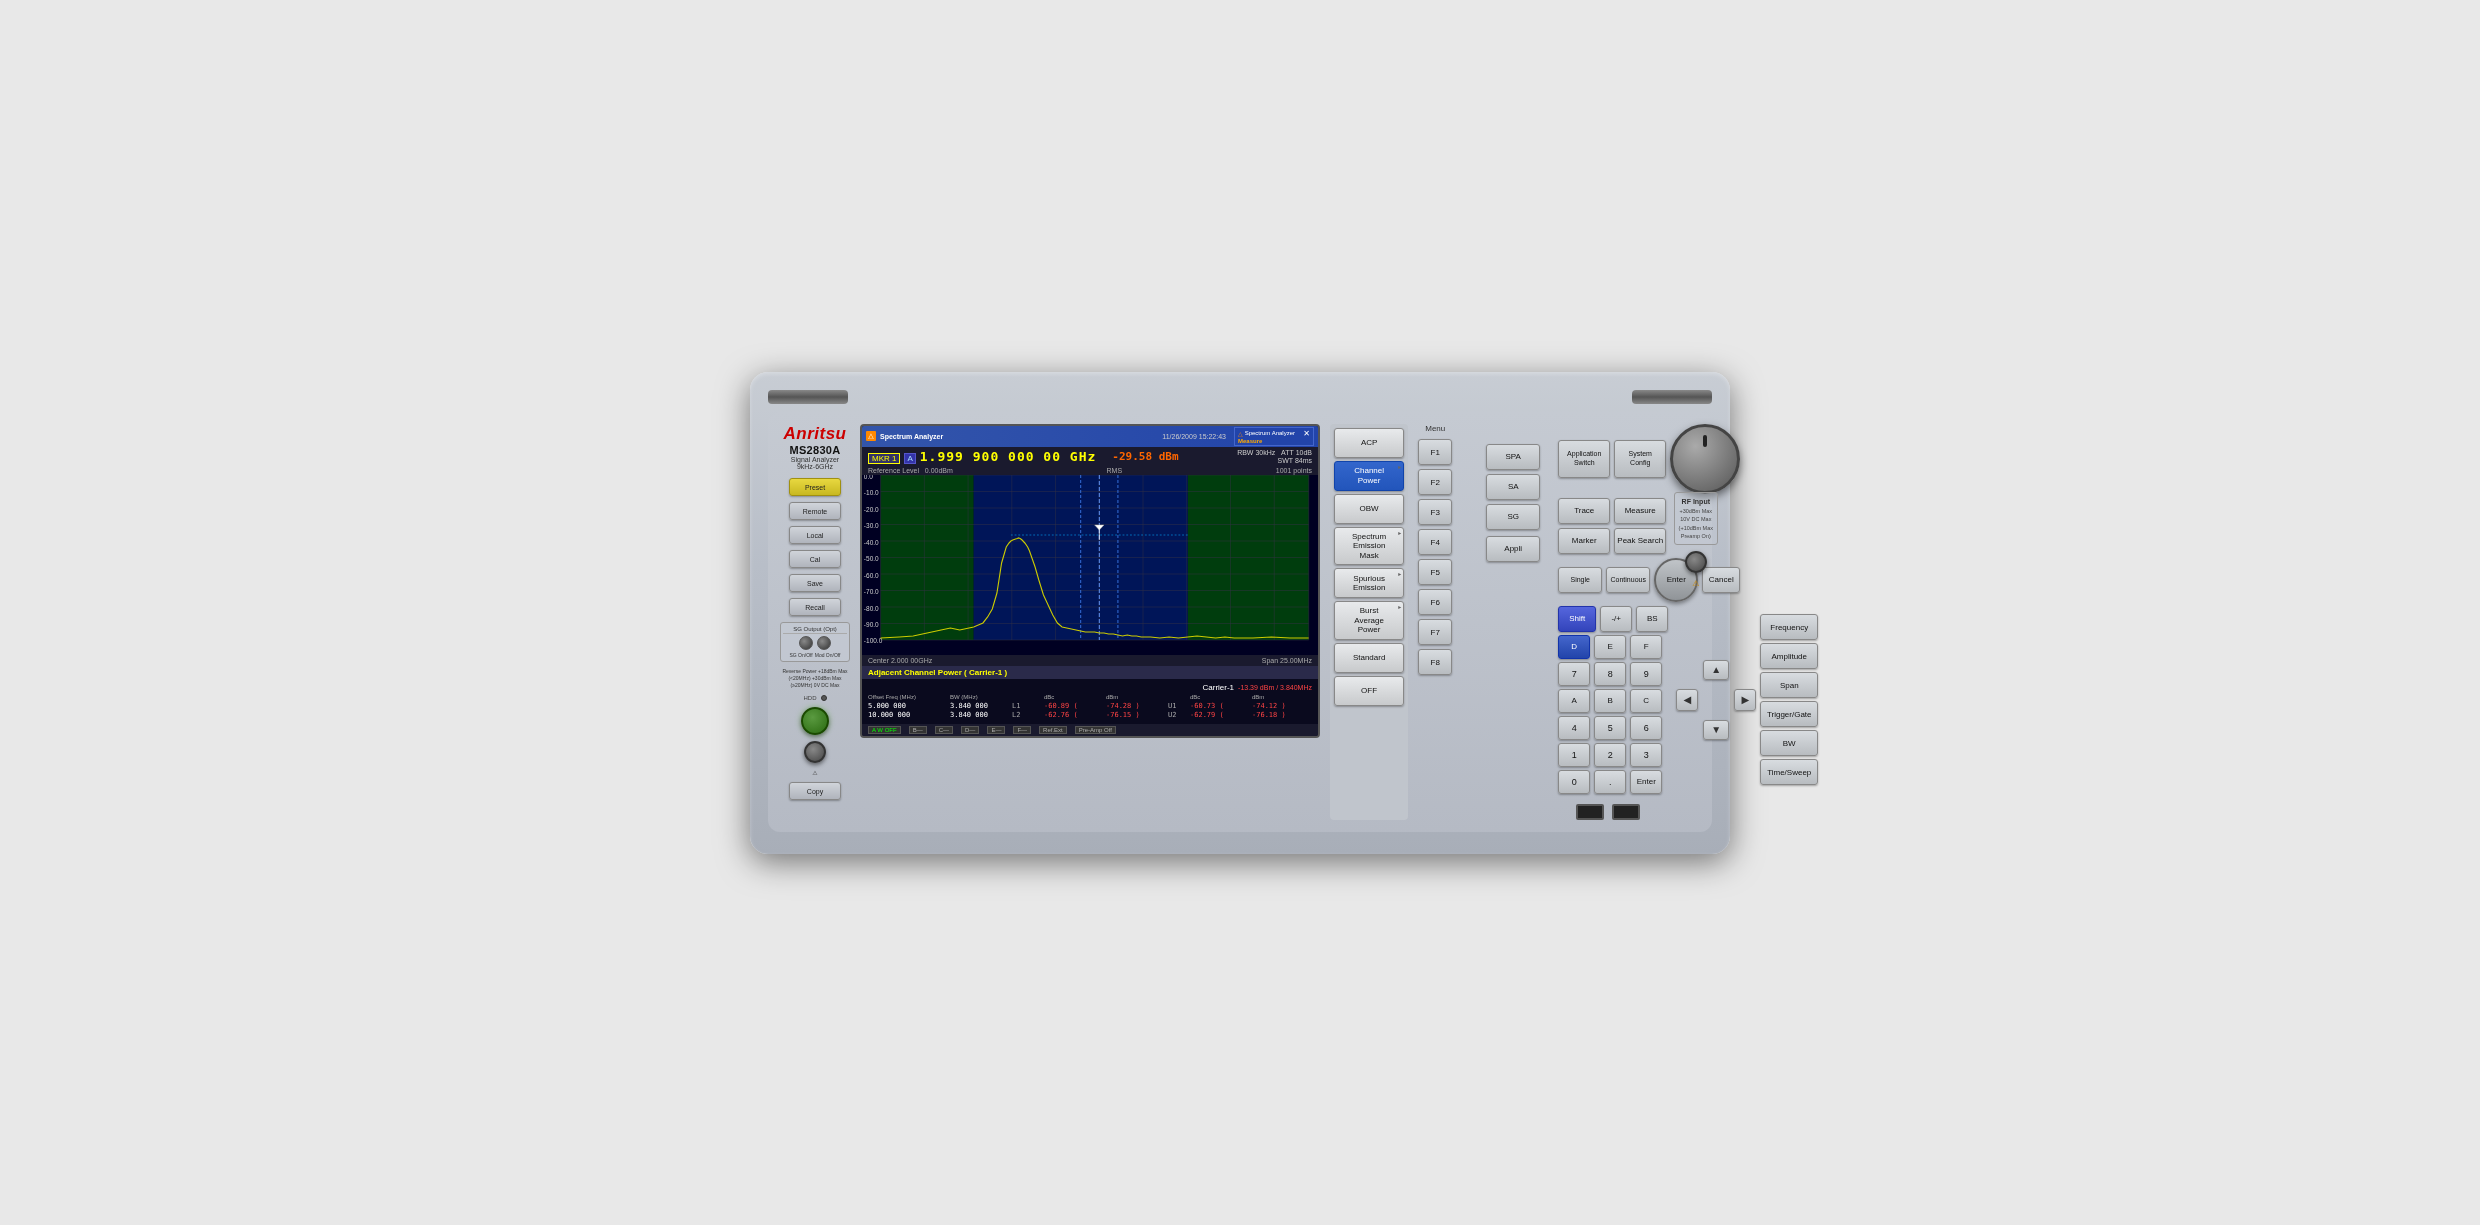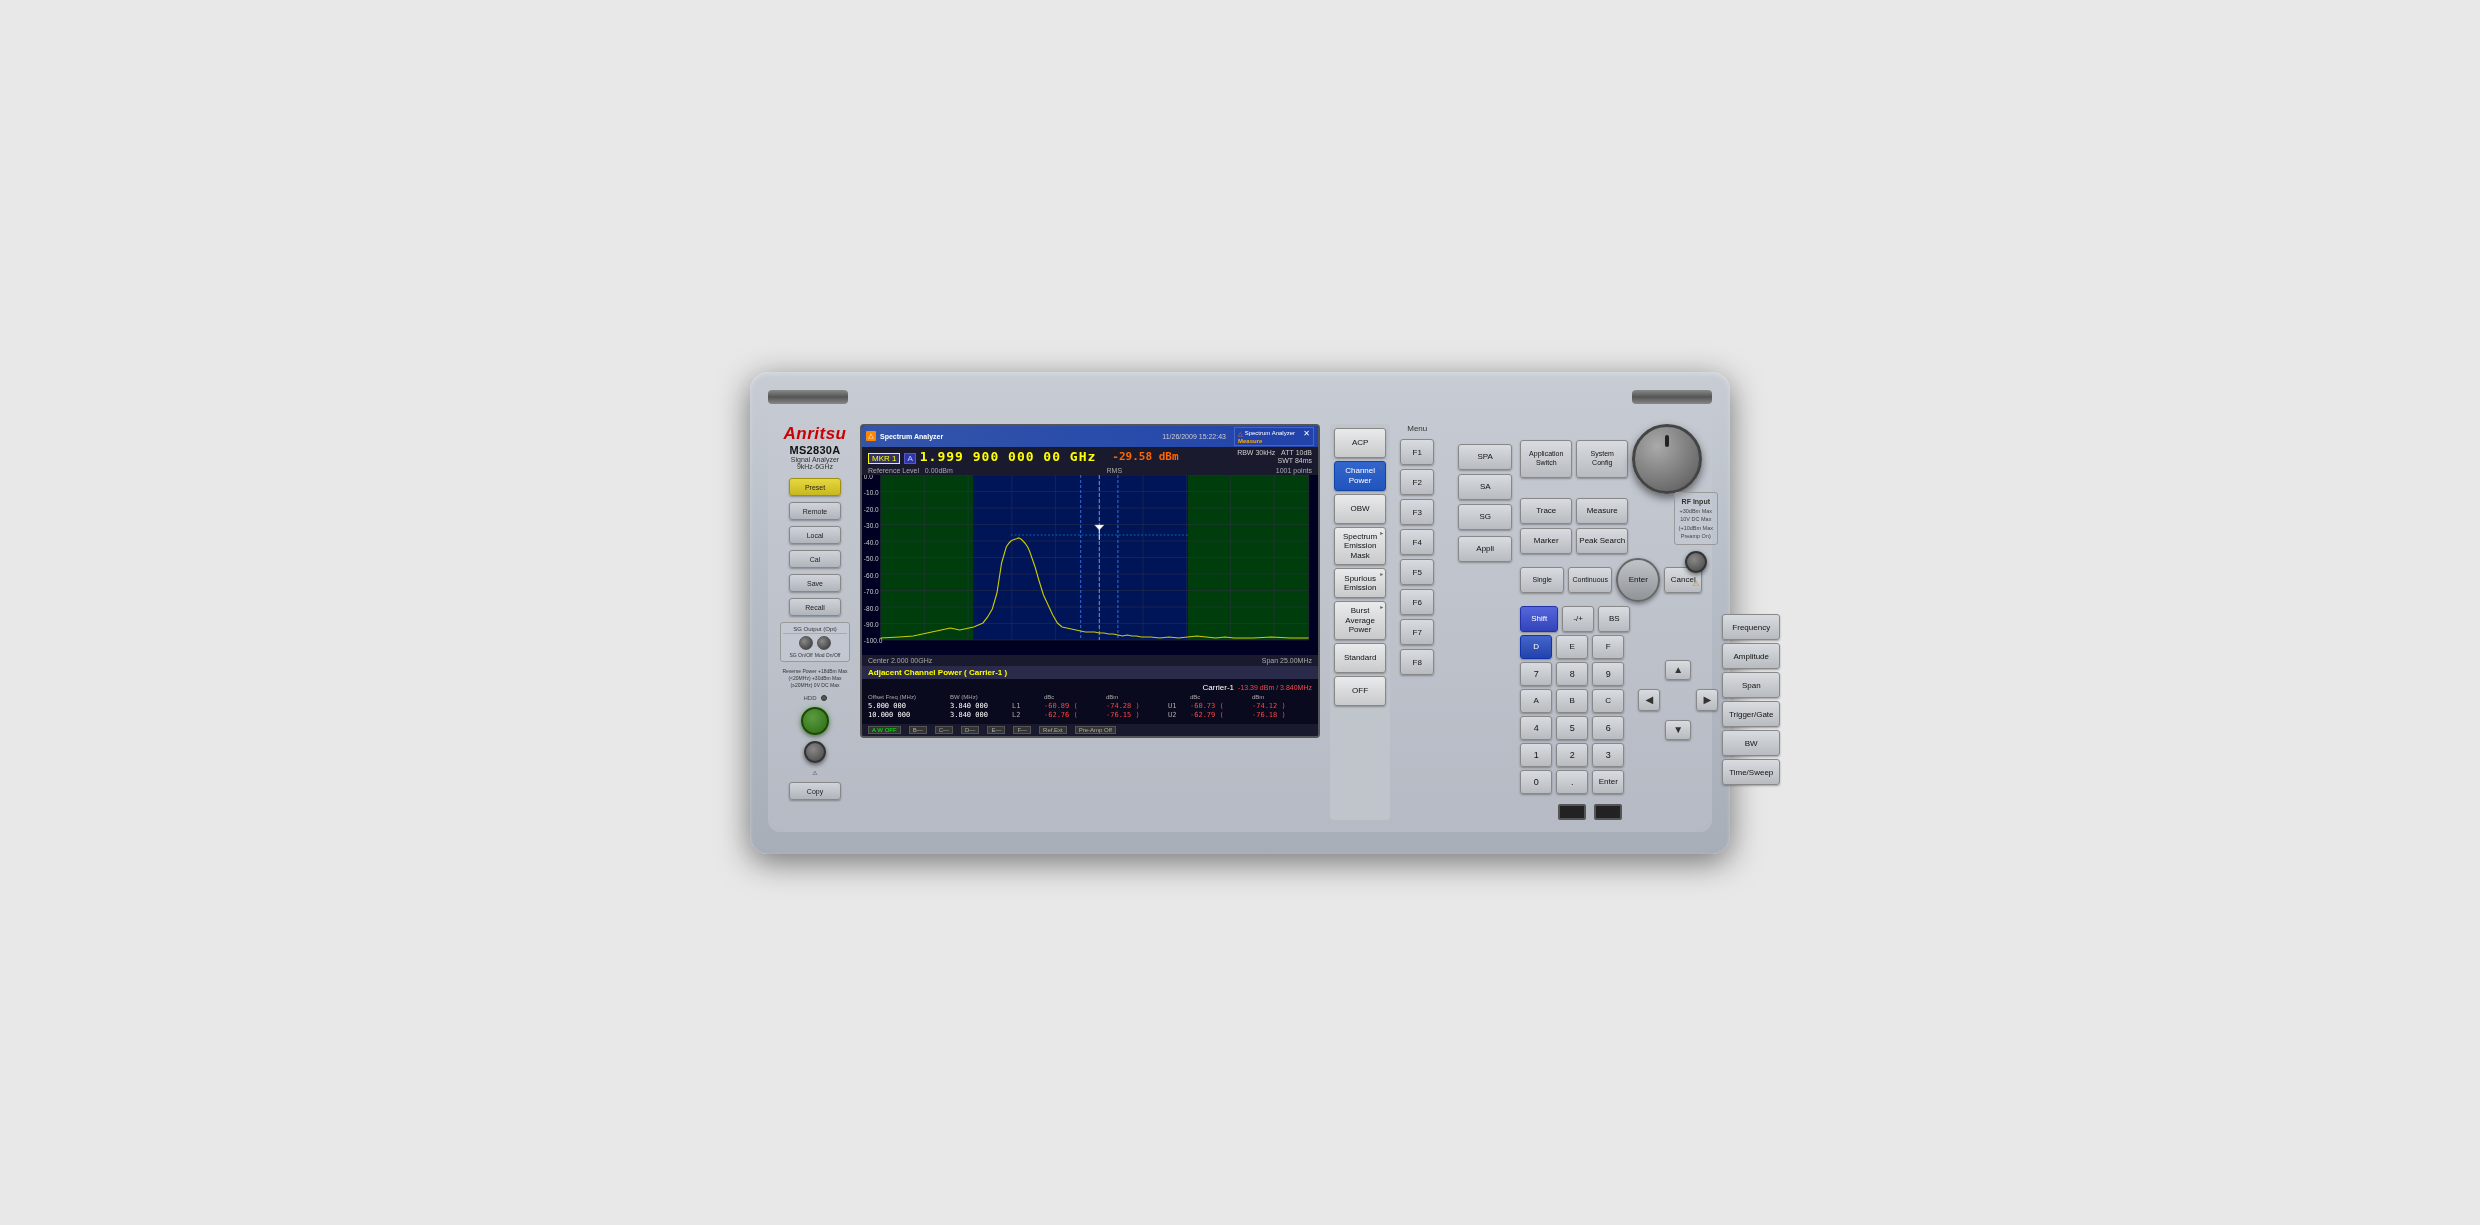--- a/index.html
+++ b/index.html
@@ -373,21 +373,21 @@
       padding: 4px;
       display: flex;
       flex-direction: column;
       gap: 3px;
     }
 
     .softkey-btn {
       background: linear-gradient(180deg, #e8eaec 0%, #c8cacc 100%);
       border: 1px solid #888;
       border-radius: 3px;
-      padding: 4px 8px;
+      padding: 4px 17px;
       font-size: 8px;
       color: #111;
       text-align: center;
       cursor: pointer;
       min-height: 30px;
       display: flex;
       align-items: center;
       justify-content: center;
       line-height: 1.2;
       position: relative;
@@ -899,21 +899,21 @@
       <div class="softkey-btn">
         Burst Average Power
         <span class="arrow-indicator">▸</span>
       </div>
       <div class="softkey-btn">Standard</div>
       <div class="softkey-btn">OFF</div>
     </div>
 
     <div class="right-panel">
 
-      <div style="display:flex; gap:8px; align-items:flex-start;">
+      <div style="display:flex; gap:18px; align-items:flex-start;">
 
         <div class="fn-key-col">
           <div class="menu-label">Menu</div>
           <div class="fn-key">F1</div>
           <div class="fn-key">F2</div>
           <div class="fn-key">F3</div>
           <div class="fn-key">F4</div>
           <div class="fn-key">F5</div>
           <div class="fn-key">F6</div>
           <div class="fn-key">F7</div>

